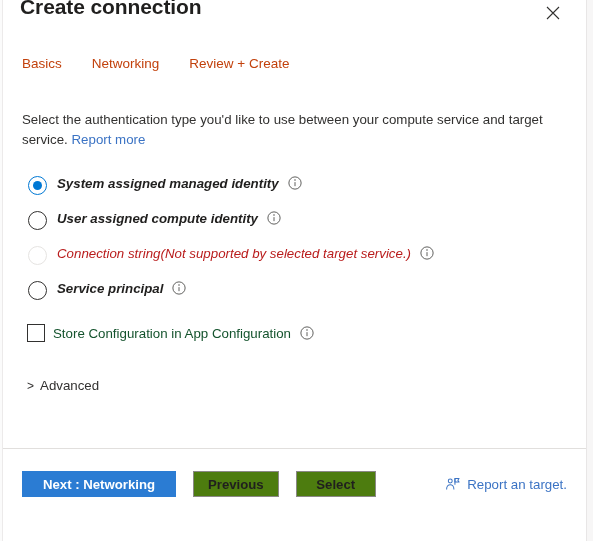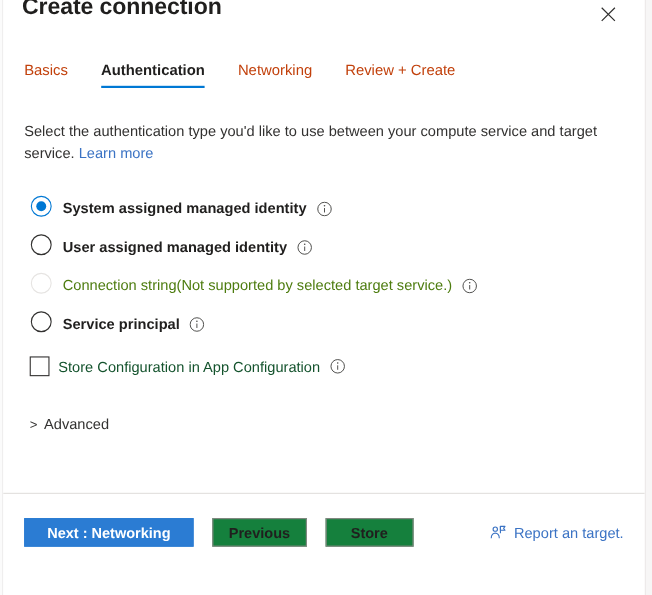--- a/index.html
+++ b/index.html
@@ -122,24 +122,25 @@
   .link {
     color: #3b73c4;
     text-decoration: none;
     cursor: pointer;
   }
 
   
   .radio-group { margin: 0 0 0 6px; }
   .radio-row {
     display: flex;
-    align-items: flex-end;
+    align-items: flex-start;
     height: 21px;
     margin-bottom: 14px;
     cursor: pointer;
+    font-style: italic;
   }
   .radio-row.disabled { cursor: default; }
   .radio-mark {
     flex: none;
     width: 19px;
     height: 19px;
     border-radius: 50%;
     border: 1.4px solid #323130;
     box-sizing: border-box;
     position: relative;
@@ -165,21 +166,21 @@
   }
   .radio-label {
     margin-left: 10px;
     font-size: 13.3px;
     font-weight: bold;
     color: #201f1e;
     white-space: nowrap;
   }
   .radio-row.disabled .radio-label {
     font-weight: normal;
-    color: #4d7c0f;
+    color: #b91c1c;
   }
 
   
   .info-icon {
     display: inline-flex;
     align-items: center;
     justify-content: center;
     margin-left: 9px;
     width: 14px;
     height: 14px;
@@ -251,21 +252,21 @@
     width: 100%;
     margin-top: 22px;
   }
   .btn {
     height: 26px;
     min-width: 80px;
     font-family: "Liberation Sans", sans-serif;
     font-size: 13.2px;
     font-weight: bold;
     color: #201f1e;
-    background: #15803d;
+    background: #4d7c0f;
     border: 1px solid #8a8886;
     box-sizing: border-box;
     padding: 0 14px;
     cursor: pointer;
     white-space: nowrap;
     display: inline-flex;
     align-items: center;
     justify-content: center;
   }
   .btn.primary {
@@ -309,55 +310,52 @@
             <path d="M1 1 L13 13 M13 1 L1 13" stroke="#323130" stroke-width="1.1" fill="none"></path>
           </svg>
         </span>
       </div>
     </div>
 
     <div class="tabs">
       <div class="tab">
         <span>Basics</span>
       </div>
-      <div class="tab active">
-        <span>Authentication</span>
-      </div>
       <div class="tab">
         <span>Networking</span>
       </div>
       <div class="tab">
         <span>Review + Create</span>
       </div>
     </div>
 
     <div class="content">
 
       <div class="desc">
         <span>Select the authentication type you'd like to use between your compute service and target service.</span>
-        <span class="link">Learn more</span>
+        <span class="link">Report more</span>
       </div>
 
       <div class="radio-group">
 
         <div class="radio-row checked">
           <span class="radio-mark"></span>
           <span class="radio-label">System assigned managed identity</span>
           <span class="info-icon">
             <svg width="14" height="14" viewBox="0 0 16 16" aria-hidden="true">
               <circle cx="8" cy="8" r="7" fill="none" stroke="currentColor" stroke-width="1"></circle>
               <circle cx="8" cy="4.6" r="0.85" fill="currentColor"></circle>
               <path d="M8 7 L8 11.6" stroke="currentColor" stroke-width="1" fill="none"></path>
             </svg>
           </span>
         </div>
 
         <div class="radio-row">
           <span class="radio-mark"></span>
-          <span class="radio-label">User assigned managed identity</span>
+          <span class="radio-label">User assigned compute identity</span>
           <span class="info-icon">
             <svg width="14" height="14" viewBox="0 0 16 16" aria-hidden="true">
               <circle cx="8" cy="8" r="7" fill="none" stroke="currentColor" stroke-width="1"></circle>
               <circle cx="8" cy="4.6" r="0.85" fill="currentColor"></circle>
               <path d="M8 7 L8 11.6" stroke="currentColor" stroke-width="1" fill="none"></path>
             </svg>
           </span>
         </div>
 
         <div class="radio-row disabled">
@@ -403,21 +401,21 @@
         <span class="advanced-label">Advanced</span>
       </div>
 
     </div>
 
     <div class="footer-divider"></div>
     <div class="footer">
       <div class="footer-inner">
         <button class="btn primary">Next : Networking</button>
         <button class="btn">Previous</button>
-        <button class="btn">Store</button>
+        <button class="btn">Select</button>
         <div class="report-link">
           <span class="feedback-icon">
             <svg width="15" height="15" viewBox="0 0 16 16" aria-hidden="true">
               <circle cx="5.6" cy="4.3" r="2.1" fill="none" stroke="currentColor" stroke-width="1.1"></circle>
               <path d="M1.7 13.2 C1.7 9.9 3.5 8.2 5.6 8.2 C7.7 8.2 9.5 9.9 9.5 13.2" fill="none" stroke="currentColor" stroke-width="1.1"></path>
               <path d="M10.6 1.2 L10.6 8.2" stroke="currentColor" stroke-width="1.1" fill="none"></path>
               <path d="M10.6 1.6 L15 1.6 L13.7 3.5 L15 5.4 L10.6 5.4 Z" fill="none" stroke="currentColor" stroke-width="1.1" stroke-linejoin="round"></path>
             </svg>
           </span>
           <span>Report an target.</span>

